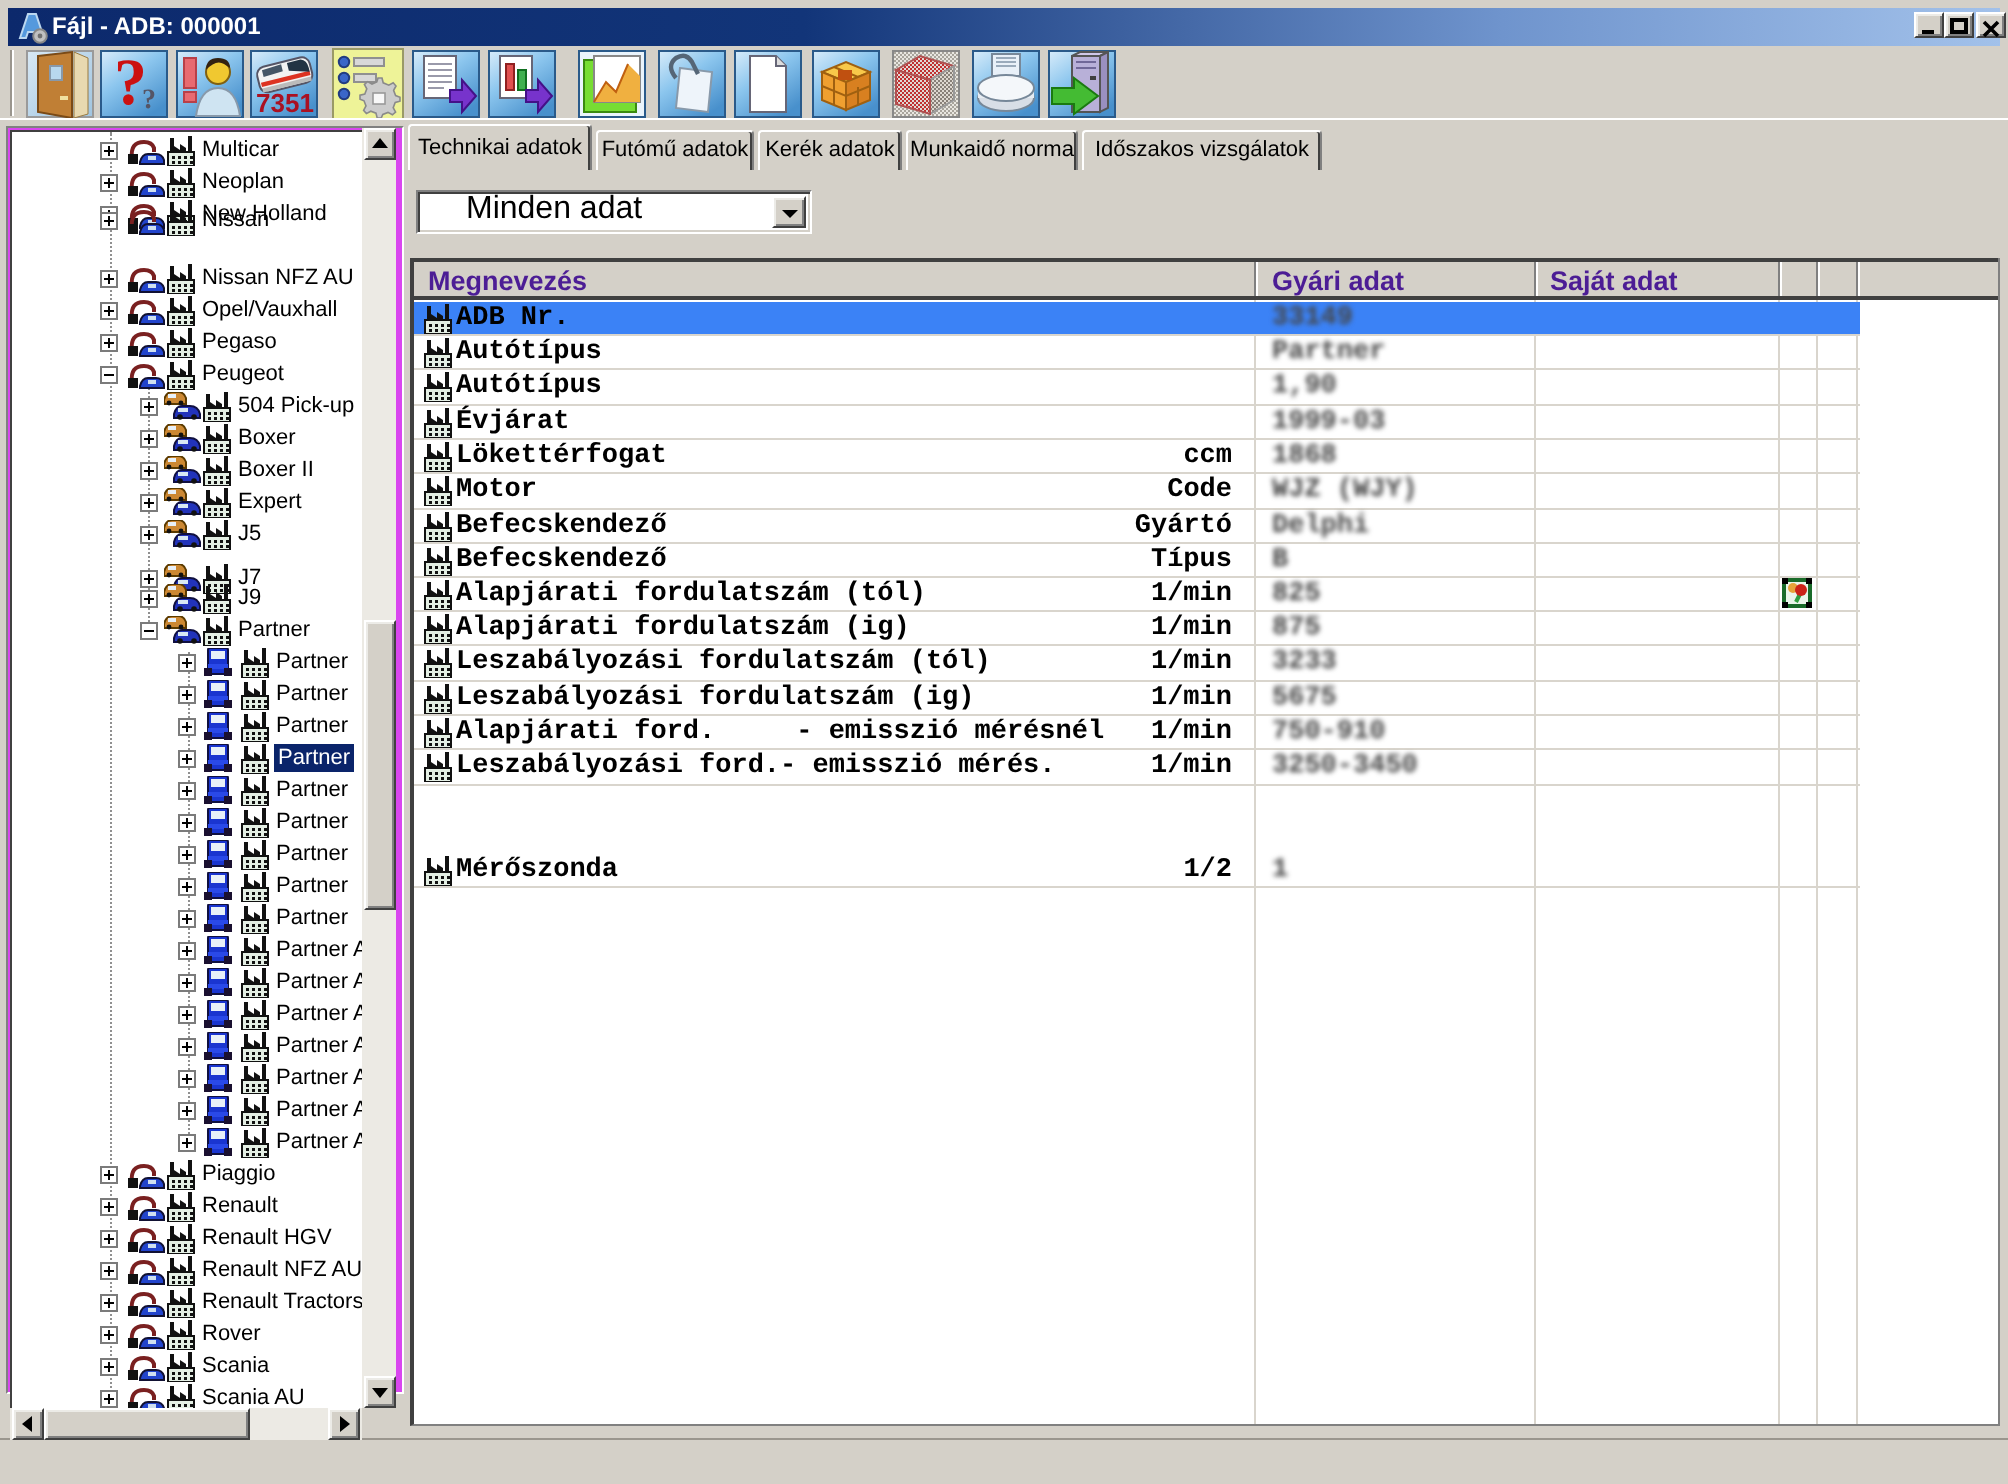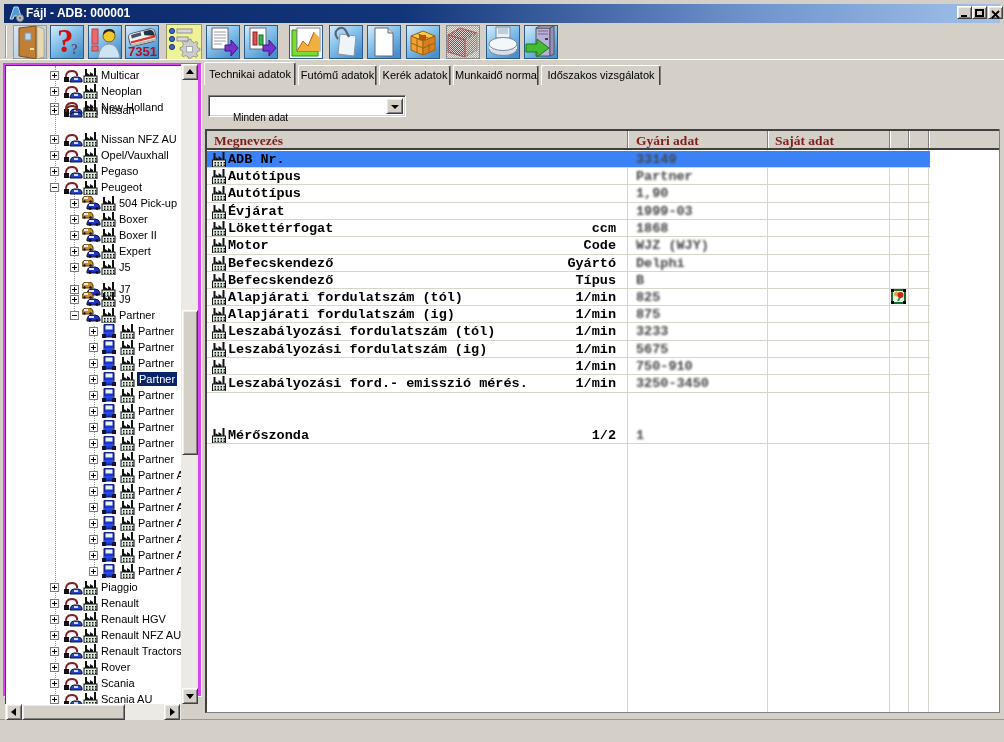--- a/index.html
+++ b/index.html
@@ -38,30 +38,30 @@
 .thumb{position:absolute;background:#d4d0c8;
  border-top:1px solid #fff;border-left:1px solid #fff;border-right:1px solid #404040;border-bottom:1px solid #404040;
  box-shadow:inset 1px 1px 0 #ecebe7, inset -1px -1px 0 #808080}
 .tab{position:absolute;top:65px;height:20px;background:#d4d0c8;font-size:11px;color:#000;
  border-top:1px solid #fff;border-left:1px solid #fff;border-right:1px solid #808080;
  border-radius:2px 2px 0 0;text-align:center;line-height:19px;box-shadow:inset -1px 0 0 #404040}
 #tab1{top:62px;height:23px;z-index:5;line-height:22px}
 #combo{position:absolute;left:208px;top:95px;width:198px;height:22px;background:#fff;
  border-top:1px solid #808080;border-left:1px solid #808080;border-right:1px solid #fff;border-bottom:1px solid #fff;
  box-shadow:inset 1px 1px 0 #404040, inset -1px -1px 0 #d4d0c8}
-#combo .ct{position:absolute;left:24px;top:16px;font-size:10px}
+#combo .ct{position:absolute;left:24px;top:0;font-size:16px}
 #combo .cb{position:absolute;right:2px;top:2px;width:17px;height:16px;background:#d4d0c8;
  border-top:1px solid #fff;border-left:1px solid #fff;border-right:1px solid #404040;border-bottom:1px solid #404040;
  box-shadow:inset 1px 1px 0 #ecebe7, inset -1px -1px 0 #808080}
 #combo .cb .arr{position:absolute;left:4px;top:6px;width:0;height:0;border-left:4px solid transparent;border-right:4px solid transparent;border-top:4px solid #000}
 #grid{position:absolute;left:205px;top:129px;width:795px;height:584px;background:#fff;
  border-left:2px solid #404040;border-right:1px solid #808080;border-bottom:1px solid #808080}
 #ghead{position:absolute;left:0;top:0;width:792px;height:21px;background:#d4d0c8;
  border-top:2px solid #404040;border-bottom:2px solid #404040;
- font-family:Liberation Serif, serif;font-weight:bold;font-size:13.5px;color:#7f1d1d}
+ font-family:Liberation Sans, sans-serif;font-weight:bold;font-size:13.5px;color:#4c1d95}
 #ghead span{position:absolute;top:2px}
 .hsep{position:absolute;top:0;width:2px;height:17px;border-left:1px solid #808080;border-right:1px solid #fff}
 .gvl{position:absolute;top:21px;width:1px;background:#d9d5cd}
 .grow{position:absolute;left:0;width:723px;height:17px;border-bottom:1px solid #d9d5cd;
  font-family:"Liberation Mono",monospace;font-weight:bold;font-size:13.5px;color:#000}
 .grow.s0{background:#3b82f6}
 .grow .nm{position:absolute;left:21px;top:1px}
 .grow .un{position:absolute;right:314px;top:1px}
 .grow .vl{position:absolute;left:429px;top:1px;color:#464646;filter:blur(1.3px)}
 .grow svg{position:absolute;left:4px;top:1px}
@@ -885,20 +885,21 @@
           <use href="#ic-fact"></use>
         </svg>
         <span class="nm">Leszabályozási fordulatszám (ig)</span>
         <span class="un">1/min</span>
         <span class="vl">5675</span>
       </div>
 <div class="grow" style="top:229px;height:17px">
         <svg width="16" height="15" viewBox="0 0 15 15">
           <use href="#ic-fact"></use>
         </svg>
+        <span class="nm">Alapjárati ford.&nbsp;&nbsp;&nbsp;&nbsp;&nbsp;- emisszió mérésnél</span>
         <span class="un">1/min</span>
         <span class="vl">750-910</span>
       </div>
 <div class="grow" style="top:246px;height:18px">
         <svg width="16" height="15" viewBox="0 0 15 15">
           <use href="#ic-fact"></use>
         </svg>
         <span class="nm">Leszabályozási ford.- emisszió mérés.</span>
         <span class="un">1/min</span>
         <span class="vl">3250-3450</span>

